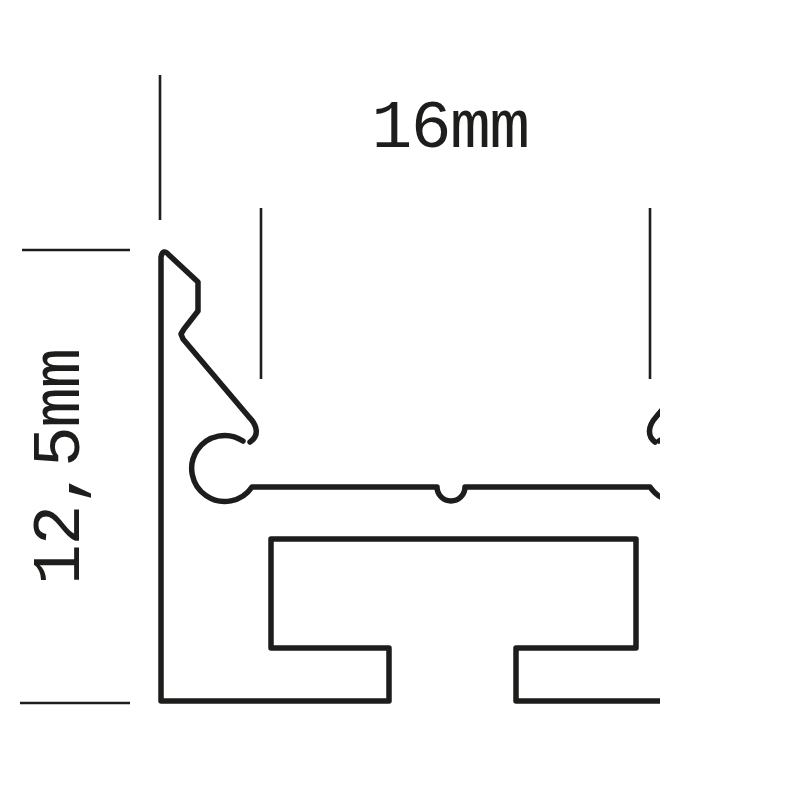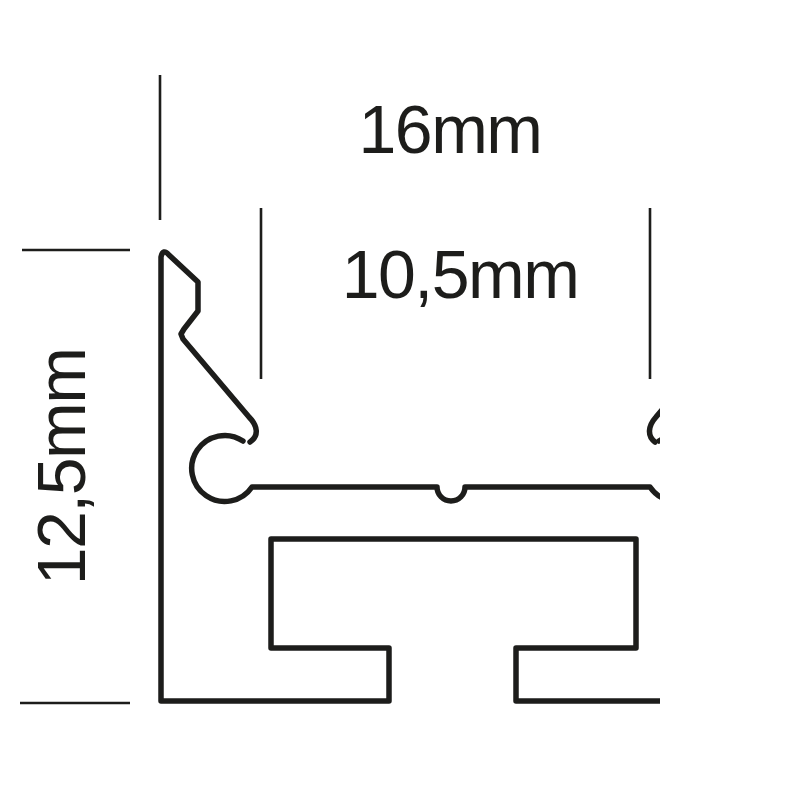--- a/index.html
+++ b/index.html
@@ -6,21 +6,21 @@
     margin: 0;
     padding: 0;
     background: #ffffff;
   }
   .stage {
     position: relative;
     width: 660px;
     height: 800px;
     background: #ffffff;
     overflow: hidden;
-    font-family: Liberation Sans, sans-serif;
+    font-family: Liberation Mono, monospace;
   }
   .drawing {
     position: absolute;
     left: 0;
     top: 0;
   }
   .dim-label {
     position: absolute;
     color: #1d1d1b;
     font-size: 68px;
@@ -83,17 +83,16 @@
 
     <line x1="261" y1="208" x2="261" y2="379" stroke="#1d1d1b" stroke-width="2.6"></line>
     <line x1="650" y1="208" x2="650" y2="379" stroke="#1d1d1b" stroke-width="2.6"></line>
 
     <line x1="22" y1="250" x2="130" y2="250" stroke="#1d1d1b" stroke-width="2.6"></line>
     <line x1="20" y1="703" x2="130" y2="703" stroke="#1d1d1b" stroke-width="2.6"></line>
   </svg>
 
   <div class="dim-label top-width">16mm</div>
 
-  <div class="dim-label inner-width">10,5mm</div>
 
   <div class="dim-label side-height">12,5mm</div>
 
 </div>
 
 </body></html>

